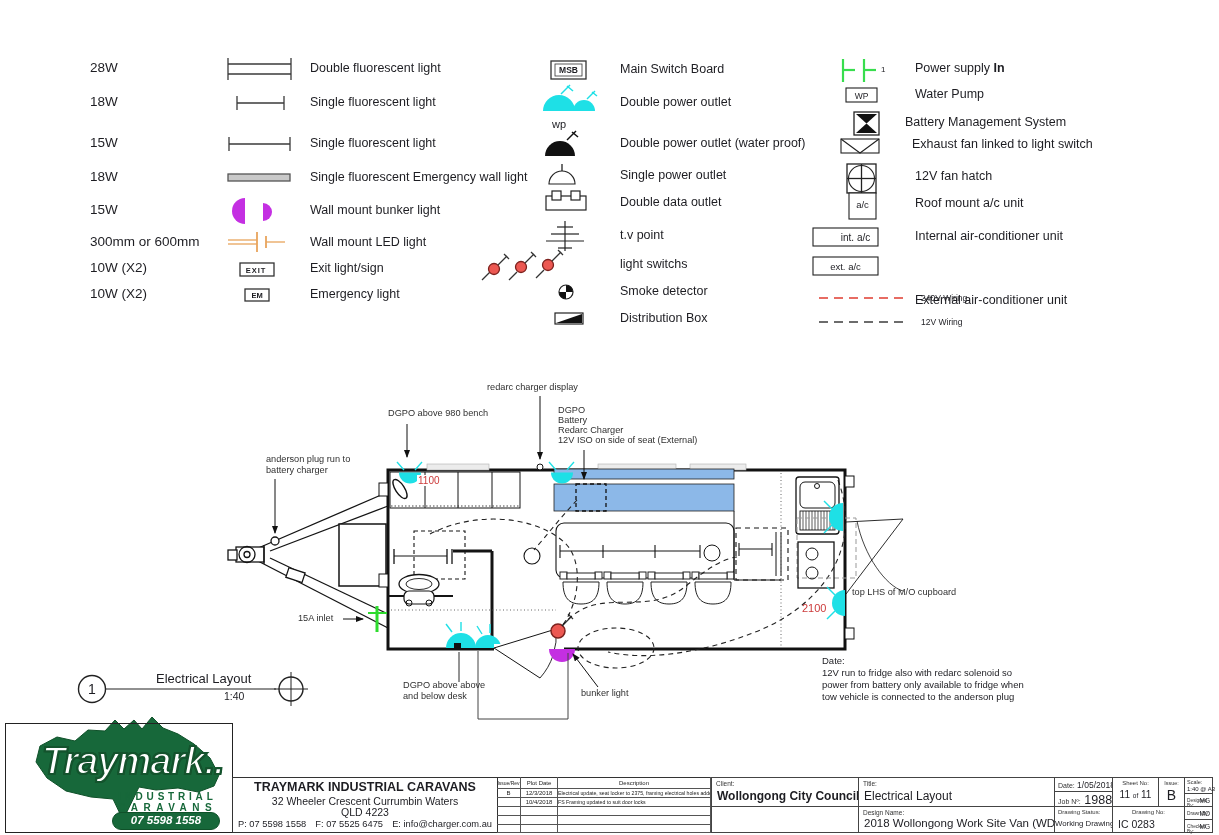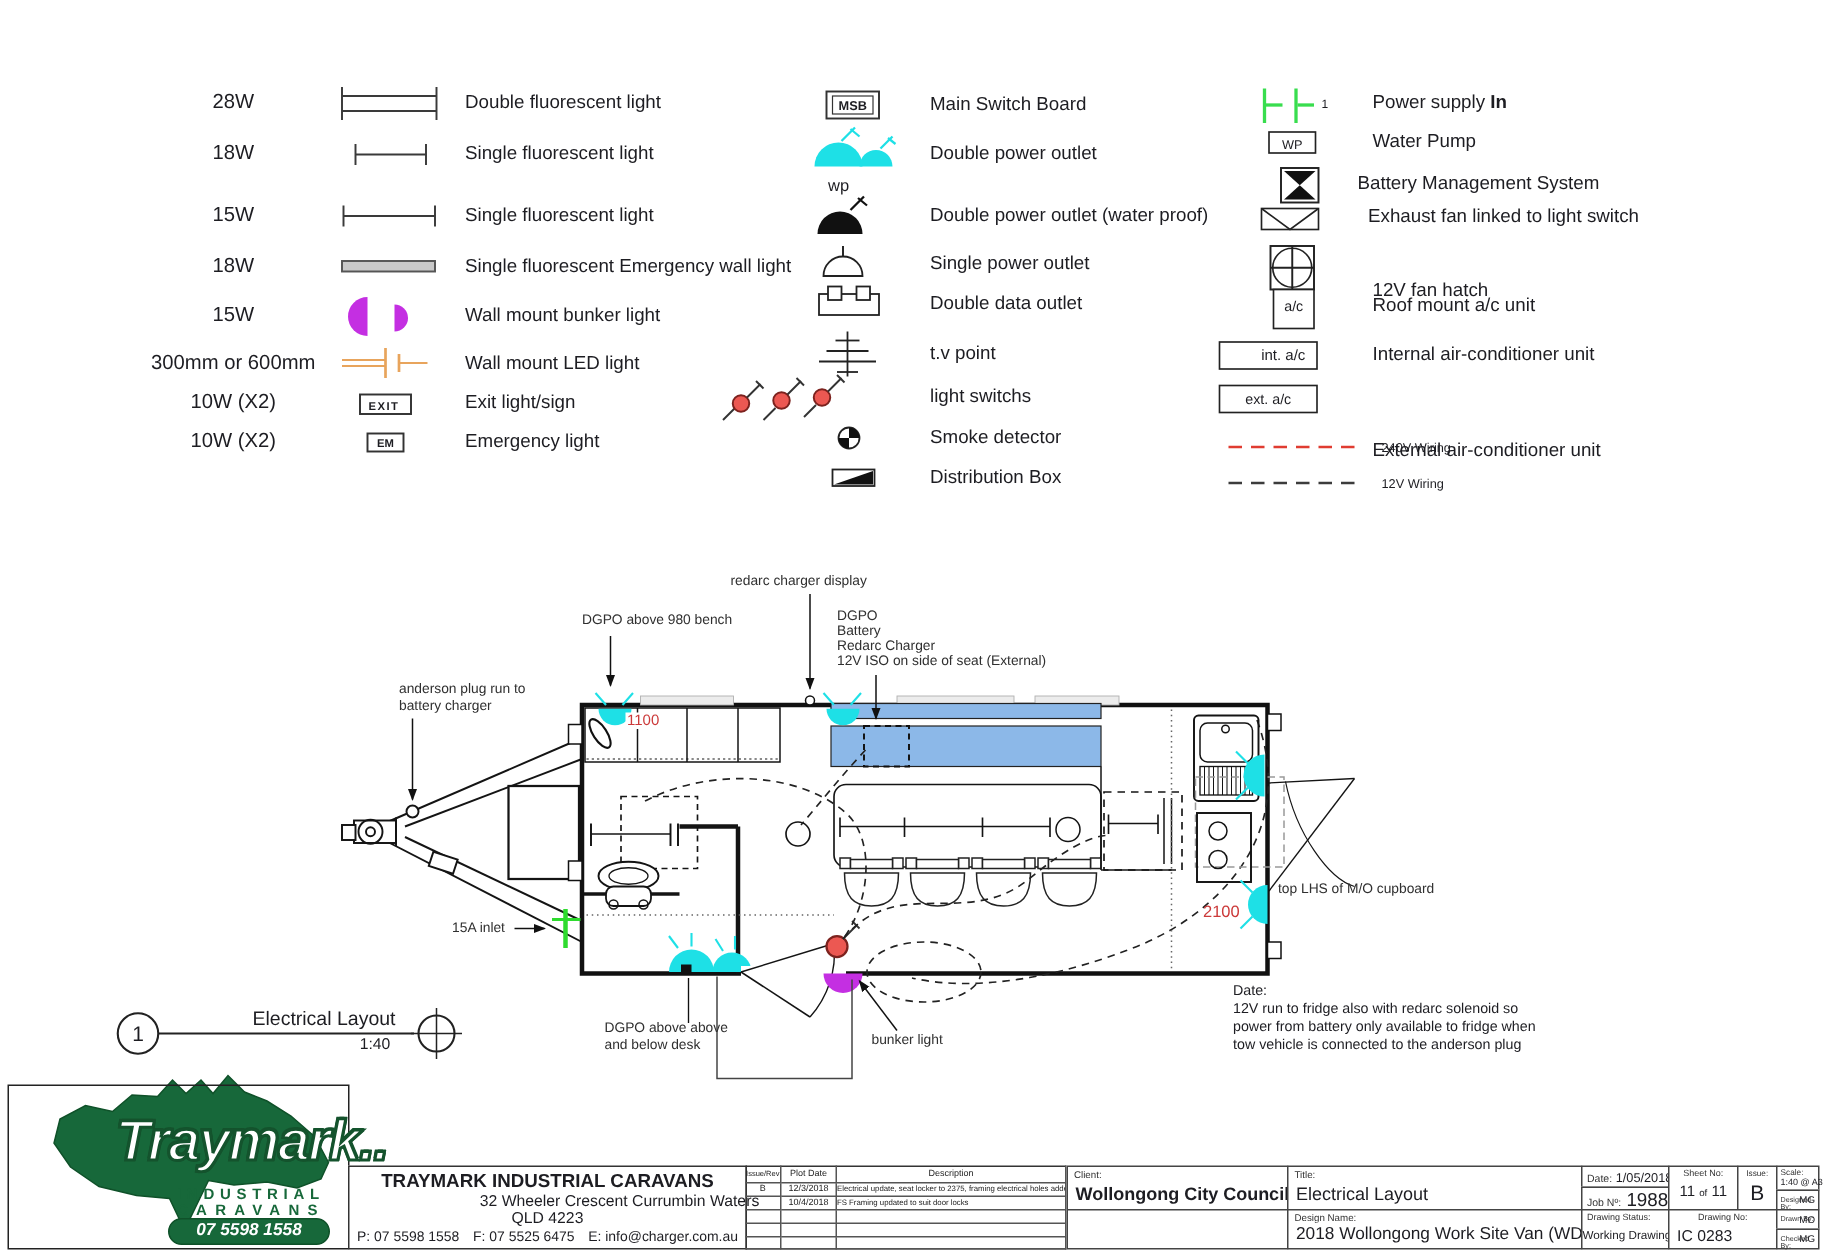--- a/index.html
+++ b/index.html
@@ -1,20 +1,20 @@
 <!DOCTYPE html>
 <html><head>
 <meta charset="utf-8">
 <style>
   html,body{margin:0;padding:0;background:#fff;}
   #page{position:relative;width:1219px;height:835px;background:#fff;overflow:hidden;
         font-family:"Liberation Sans",sans-serif;color:#1d1d22;}
   svg.layer{position:absolute;left:0;top:0;}
   .t{position:absolute;white-space:nowrap;font-size:12.5px;color:#1d1d22;}
-  .r{text-align:center;}
+  .r{text-align:left;}
   .c{text-align:center;}
   .red{color:#cc3a3a;}
   .callout{font-size:9.2px;color:#303030;}
   .cell{position:absolute;border:1px solid #444;box-sizing:border-box;background:#fff;}
   .lbl{position:absolute;font-size:6.5px;color:#333;}
   .rvc{position:absolute;border-right:1px solid #555;border-bottom:1px solid #555;
        box-sizing:border-box;font-size:6px;overflow:hidden;white-space:nowrap;color:#222;}
   .pill{position:absolute;background:#17683a;border:1.5px solid #0f5129;border-radius:9px;
         color:#fff;font-weight:bold;font-style:italic;font-size:11.5px;line-height:15px;text-align:center;}
   .brand{position:absolute;font-size:38px;font-weight:bold;font-style:italic;color:#fff;
@@ -419,21 +419,21 @@
 <div class="t c" style="left:551px;top:65px;width:35px;font-size:8.5px;font-weight:600;">MSB</div>
 <div class="t" style="left:552px;top:118px;font-size:11px;">wp</div>
 
 <div class="t" style="left:915px;top:61px;">
   <span>Power supply </span><b>In</b>
 </div>
 <div class="t" style="left:881px;top:65px;font-size:8px;">1</div>
 <div class="t" style="left:915px;top:87px;">Water Pump</div>
 <div class="t" style="left:905px;top:115px;">Battery Management System</div>
 <div class="t" style="left:912px;top:137px;">Exhaust fan linked to light switch</div>
-<div class="t" style="left:915px;top:186px;text-align:right;">12V fan hatch</div>
+<div class="t" style="left:915px;top:169px;text-align:right;">12V fan hatch</div>
 <div class="t" style="left:915px;top:196px;">Roof mount a/c unit</div>
 <div class="t" style="left:915px;top:229px;">Internal air-conditioner unit</div>
 <div class="t" style="left:915px;top:258px;margin-top:35px;">External air-conditioner unit</div>
 <div class="t c" style="left:846px;top:90.5px;width:31px;font-size:8.5px;">WP</div>
 <div class="t c" style="left:849px;top:199px;width:27px;font-size:9.5px;">a/c</div>
 <div class="t c" style="left:813px;top:232px;width:85px;font-size:10px;">int. a/c</div>
 <div class="t c" style="left:813px;top:261px;width:65px;font-size:9.5px;">ext. a/c</div>
 <div class="t" style="left:921px;top:293px;font-size:8.5px;">240V Wiring</div>
 <div class="t" style="left:921px;top:317px;font-size:8.5px;">12V Wiring</div>
 
@@ -456,28 +456,28 @@
 <div class="t" style="left:822px;top:655px;font-size:9.5px;">Date:</div>
 <div class="t" style="left:822px;top:667px;font-size:9.5px;">12V run to fridge also with redarc solenoid so</div>
 <div class="t" style="left:822px;top:679px;font-size:9.5px;">power from battery only available to fridge when</div>
 <div class="t" style="left:822px;top:691px;font-size:9.5px;">tow vehicle is connected to the anderson plug</div>
 
 <div class="t c" style="left:84px;top:681px;width:16px;font-size:14px;">1</div>
 <div class="t r" style="left:156px;top:671px;width:120px;font-size:13px;">Electrical Layout</div>
 <div class="t r" style="left:224px;top:690px;width:52px;font-size:10.5px;">1:40</div>
 
 <div class="cell" style="left:5px;top:723px;width:228px;height:110px;background:transparent;border:1.3px solid #222;"></div>
-<div class="brand" style="left:42px;top:740px;margin-left:35px;">Traymark..</div>
+<div class="brand" style="left:42px;top:740px;">Traymark..</div>
 <div class="t" style="left:118px;top:791px;font-size:10px;font-weight:bold;color:#17683a;letter-spacing:3.8px;">INDUSTRIAL</div>
 <div class="t" style="left:118px;top:802px;font-size:10px;font-weight:bold;color:#17683a;letter-spacing:5.5px;">CARAVANS</div>
 <div class="pill" style="left:112px;top:812px;width:106px;height:16px;">07 5598 1558</div>
 
 <div class="cell" style="left:232px;top:777px;width:266px;height:56px;border:1.2px solid #333;"></div>
 <div class="t c" style="left:232px;top:780px;width:266px;font-size:12.5px;font-weight:bold;">TRAYMARK INDUSTRIAL CARAVANS</div>
-<div class="t c" style="left:232px;top:795px;width:266px;font-size:10.5px;padding-left:48px;">32 Wheeler Crescent Currumbin Waters</div>
+<div class="t c" style="left:232px;top:795px;width:266px;font-size:10.5px;">32 Wheeler Crescent Currumbin Waters</div>
 <div class="t c" style="left:232px;top:806px;width:266px;font-size:10.5px;">QLD 4223</div>
 <div class="t" style="left:238px;top:819px;width:254px;display:flex;justify-content:space-between;font-size:9.3px;">
   <span>P: 07 5598 1558</span>
   <span>F: 07 5525 6475</span>
   <span>E: info@charger.com.au</span>
 </div>
 
 <div class="cell" style="left:497px;top:777px;width:214px;height:56px;border:1.2px solid #333;background:transparent;"></div>
 <div class="rvc c" style="left:497px;top:777px;width:24px;height:12px;font-size:5px;line-height:12px;">Issue/Rev</div>
 <div class="rvc c" style="left:521px;top:777px;width:37px;height:12px;line-height:12px;">Plot Date</div>

